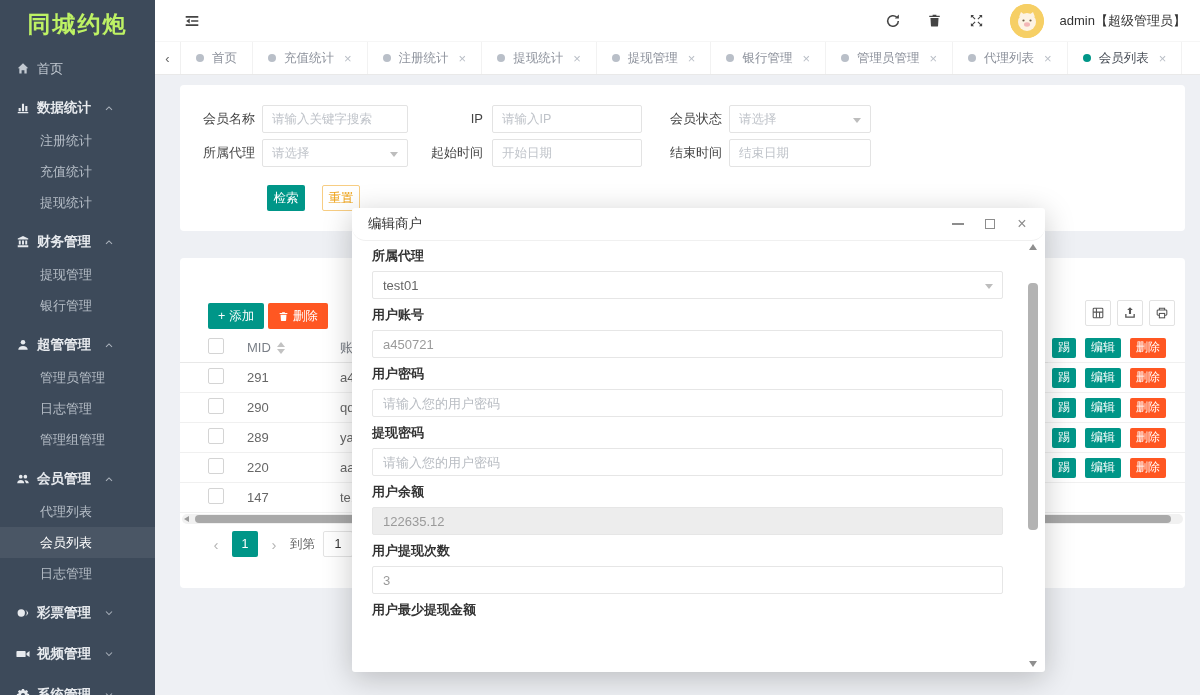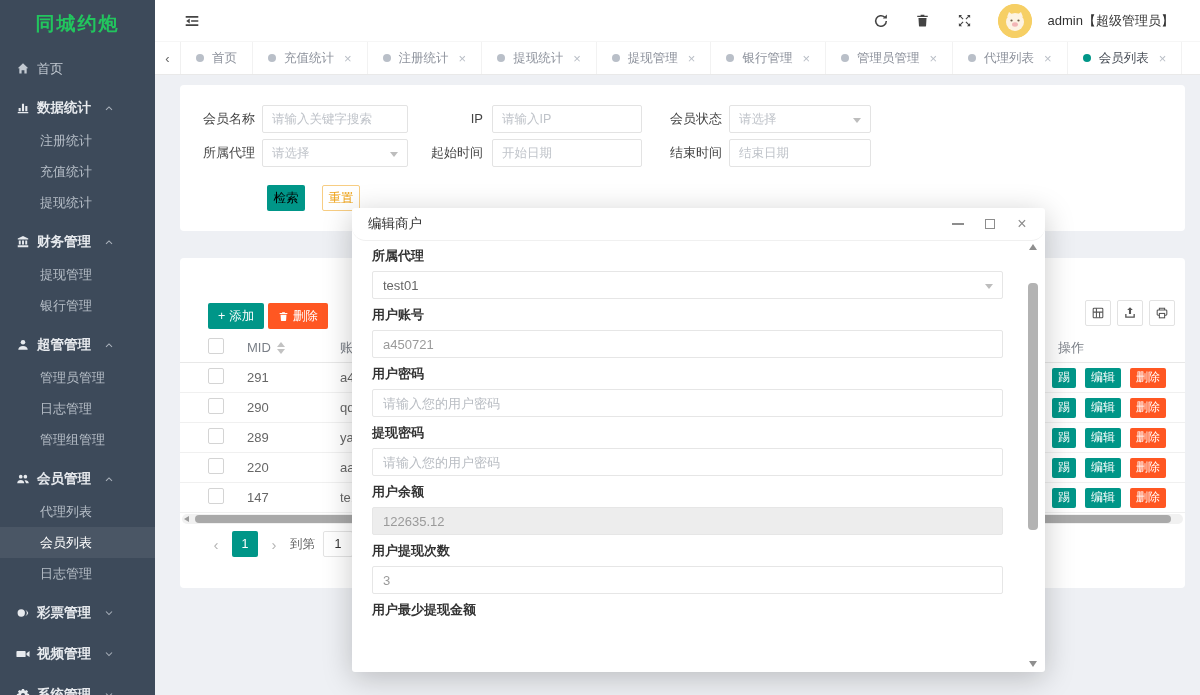--- a/index.html
+++ b/index.html
@@ -2,31 +2,31 @@
 <html><head>
 <meta charset="utf-8">
 <style>
   * { box-sizing: border-box; margin: 0; padding: 0; }
   html,body { width:1200px; height:695px; }
   body { font-family:"Liberation Sans","DejaVu Sans",sans-serif; background:#eef0f4; overflow:hidden; }
   .page { position:relative; width:1200px; height:695px; overflow:hidden; background:#eef0f4; }
 
   
   .sidebar { position:absolute; left:0; top:0; width:155px; height:695px; background:#3d4a5a; z-index:5; }
-  .logo { height:48px; display:flex; align-items:center; justify-content:center; color:#22c55e; font-size:19px; font-weight:bold; letter-spacing:2px; }
+  .logo { height:48px; display:flex; align-items:center; justify-content:center; color:#bef264; font-size:23px; font-weight:bold; letter-spacing:2px; }
   .s-item { display:flex; align-items:center; gap:7px; color:#c3cad2; font-size:13px; cursor:pointer; }
   .s-home { height:30px; margin-top:6px; padding-left:16px; }
   .s-cap { height:35px; margin-top:6px; padding-left:16px; font-weight:bold; color:#e7eaee; font-size:13.5px; }
   .s-sub { height:31px; padding-left:40px; color:#b6bec7; }
   .s-sub.active { background:#4a5665; color:#ffffff; }
   .s-item svg { flex:0 0 auto; }
   .caret { margin-left:5px; color:#aab2bc; }
 
   
-  .topbar { position:absolute; left:155px; top:0; right:0; height:42px; background:#fff; display:flex; align-items:center; padding:0 26px 0 28px; z-index:4; border-bottom:1px solid #f6f6f6; }
+  .topbar { position:absolute; left:155px; top:0; right:0; height:42px; background:#fff; display:flex; align-items:center; padding:0 14px 0 28px; z-index:4; border-bottom:1px solid #f6f6f6; }
   .tb-right { margin-left:auto; display:flex; align-items:center; gap:24px; color:#555; }
   .tb-ic { width:18px; height:18px; display:flex; align-items:center; justify-content:center; cursor:pointer; color:#444; }
   .avatar { width:34px; height:34px; border-radius:50%; background:#f6cf65; display:flex; align-items:center; justify-content:center; overflow:hidden; cursor:pointer; }
   .admin-name { font-size:13px; color:#333; margin-left:-8px; cursor:pointer; }
 
   
   .tabbar { position:absolute; left:155px; top:42px; right:0; height:33px; background:#fff; border-bottom:1px solid #e9e9e9; display:flex; align-items:stretch; z-index:4; }
   .tab-arrow { width:26px; display:flex; align-items:center; justify-content:center; color:#666; border-right:1px solid #f0f0f0; cursor:pointer; font-size:13px; }
   .tab { display:flex; align-items:center; gap:8px; padding:0 15px; border-right:1px solid #f2f2f2; font-size:12.5px; color:#8d929c; cursor:pointer; white-space:nowrap; }
   .tab .dot { width:8px; height:8px; border-radius:50%; background:#b9bfc8; }
@@ -41,21 +41,21 @@
   .table-card { left:25px; top:183px; width:1005px; height:330px; }
 
   
   .f-row { position:absolute; left:0; right:0; height:28px; display:flex; align-items:center; }
   .f-label { position:absolute; font-size:13px; color:#444; text-align:right; line-height:28px; }
   .f-input { position:absolute; height:28px; border:1px solid #e3e3e3; border-radius:2px; padding:0 9px; font-size:12.5px; color:#666; background:#fff; }
   .f-input::placeholder { color:#bfc3c9; }
   .f-select { position:absolute; height:28px; border:1px solid #e3e3e3; border-radius:2px; padding:12px 9px; font-size:12.5px; color:#bfc3c9; background:#fff; display:flex; align-items:center; cursor:pointer; }
   .sel-caret { position:absolute; right:9px; top:12px; width:0; height:0; border-left:4px solid transparent; border-right:4px solid transparent; border-top:5px solid #bdbdbd; }
   .btn { display:inline-flex; align-items:center; justify-content:center; gap:4px; border:none; border-radius:2px; font-size:12.5px; cursor:pointer; font-family:inherit; }
-  .btn-search { position:absolute; left:87px; top:100px; width:38px; height:26px; background:#009688; color:#000000; }
+  .btn-search { position:absolute; left:87px; top:100px; width:38px; height:26px; background:#009688; color:#ffffff; }
   .btn-reset { position:absolute; left:142px; top:100px; width:38px; height:26px; background:#fff; border:1px solid #f7cd83; color:#eea012; }
 
   
   .btn-add { position:absolute; left:28px; top:45px; height:26px; padding:0 10px; background:#009688; color:#fff; }
   .btn-del { position:absolute; left:88px; top:45px; height:26px; padding:0 10px; background:#ff5722; color:#fff; }
   .tool-ics { position:absolute; right:10px; top:42px; display:flex; gap:6px; }
   .tool-ic { width:26px; height:26px; border:1px solid #e2e2e2; border-radius:2px; background:#fff; display:flex; align-items:center; justify-content:center; color:#555; cursor:pointer; }
   .thead { position:absolute; left:0; top:75px; right:0; height:30px; display:flex; align-items:center; border-bottom:1px solid #e8e8e8; font-size:13px; color:#7a7f87; }
   .trow { position:absolute; left:0; right:0; height:30px; display:flex; align-items:center; border-bottom:1px solid #f0f0f0; font-size:13px; color:#666; }
   .c-cb { width:39px; padding-left:0; margin-left:28px; }
@@ -402,21 +402,20 @@
         <span class="c-mid">220</span>
         <span class="c-acc">aa...</span>
       </div>
       <div class="trow" style="top:225px;">
         <span class="c-cb"><span class="cb"></span></span>
         <span class="c-mid">147</span>
         <span class="c-acc">te...</span>
       </div>
 
       <div class="fixed-col">
-        <div class="fx-head">操作</div>
         <div class="fx-row">
           <button class="mini-btn mb-green">踢</button>
           <button class="mini-btn mb-green">编辑</button>
           <button class="mini-btn mb-orange">删除</button>
         </div>
         <div class="fx-row">
           <button class="mini-btn mb-green">踢</button>
           <button class="mini-btn mb-green">编辑</button>
           <button class="mini-btn mb-orange">删除</button>
         </div>

